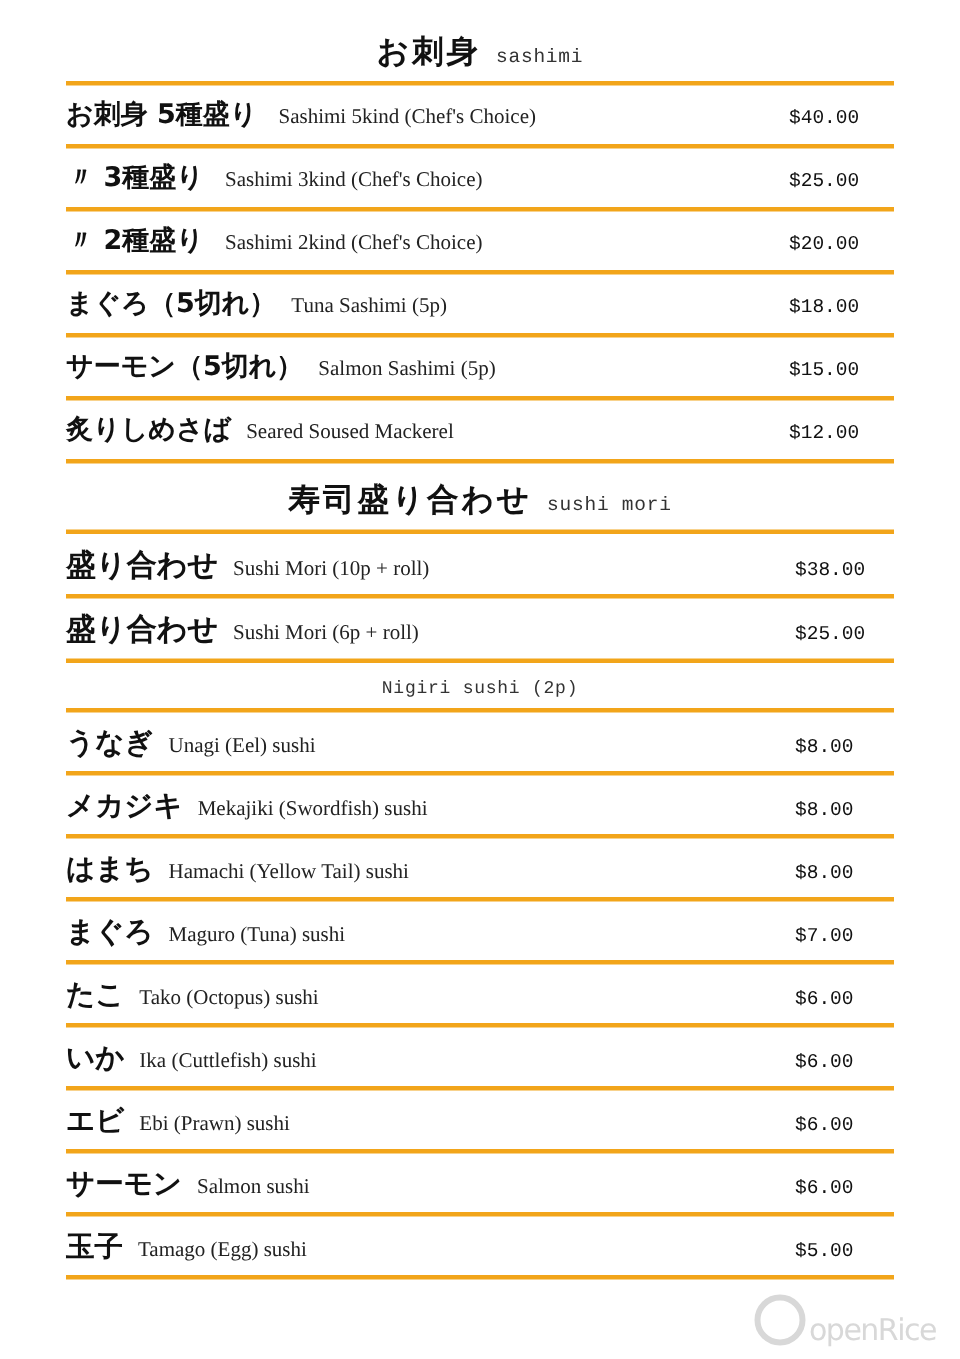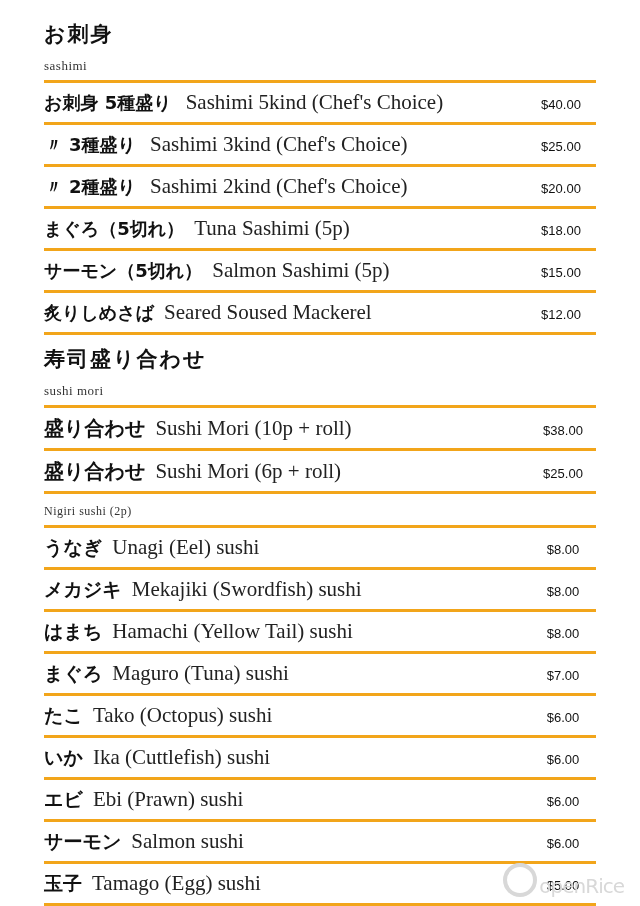--- a/index.html
+++ b/index.html
@@ -21,31 +21,30 @@
     padding: 10px 44px 0 44px;
   }
   
   .section-head {
     display: flex;
     align-items: baseline;
     justify-content: center;
     gap: 10px;
     margin: 0;
     padding: 10px 0 6px 0;
-    flex-direction: column;
   }
   .section-head .jp {
     font-family: "DejaVu Sans", sans-serif;
     font-size: 21px;
     font-weight: bold;
     letter-spacing: 2px;
     color: #111;
   }
   .section-head .en {
-    font-family: Liberation Serif, serif;
+    font-family: Liberation Mono, monospace;
     font-size: 13px;
     color: #333;
     letter-spacing: .5px;
   }
   .section-head.small-en .en { font-size: 12px; }
 
   
   .rule {
     height: 3px;
     background: #F2A51A;
@@ -61,32 +60,32 @@
   }
   .row .jp {
     font-family: "DejaVu Sans", sans-serif;
     font-size: 18px;
     font-weight: bold;
     color: #111;
     white-space: nowrap;
   }
   .row .en {
     font-family: "Liberation Serif", serif;
-    font-size: 21px;
+    font-size: 14px;
     color: #222;
     margin-left: 10px;
     flex: 1 1 auto;
     white-space: nowrap;
   }
   .row .price {
-    font-family: Liberation Sans, sans-serif;
+    font-family: Liberation Mono, monospace;
     font-size: 13px;
     color: #111;
     white-space: nowrap;
-    text-align: center;
+    text-align: left;
     min-width: 66px;
   }
   
   .row .jp.indent-ditto {
     display: inline-block;
     min-width: 92px;
     text-align: right;
     padding-right: 4px;
   }
   .row .jp.big {

